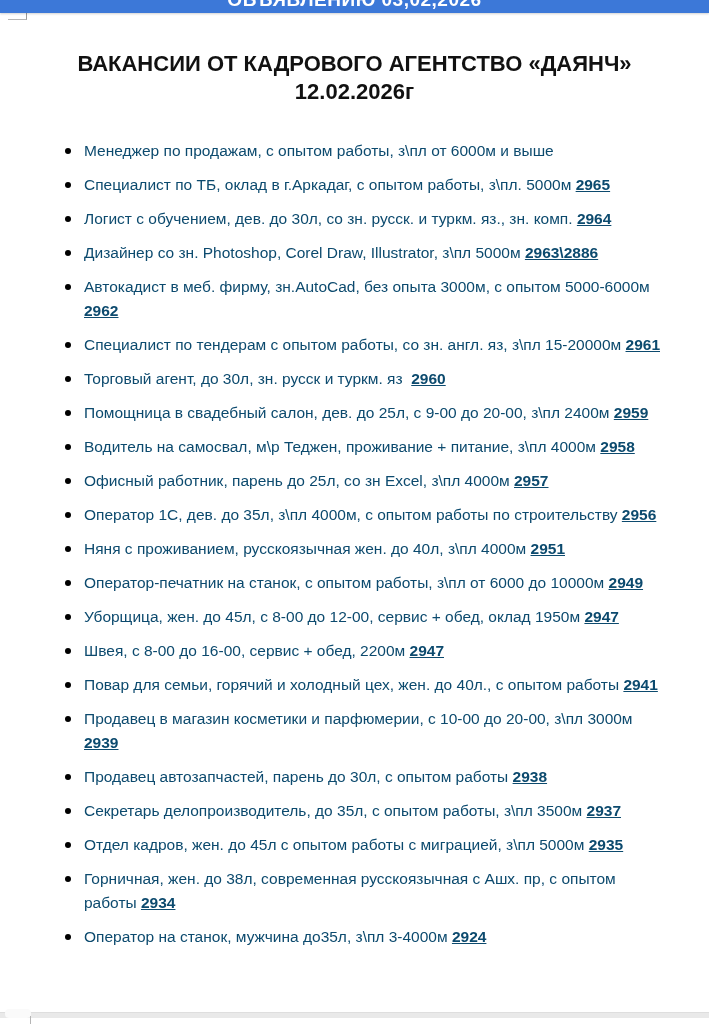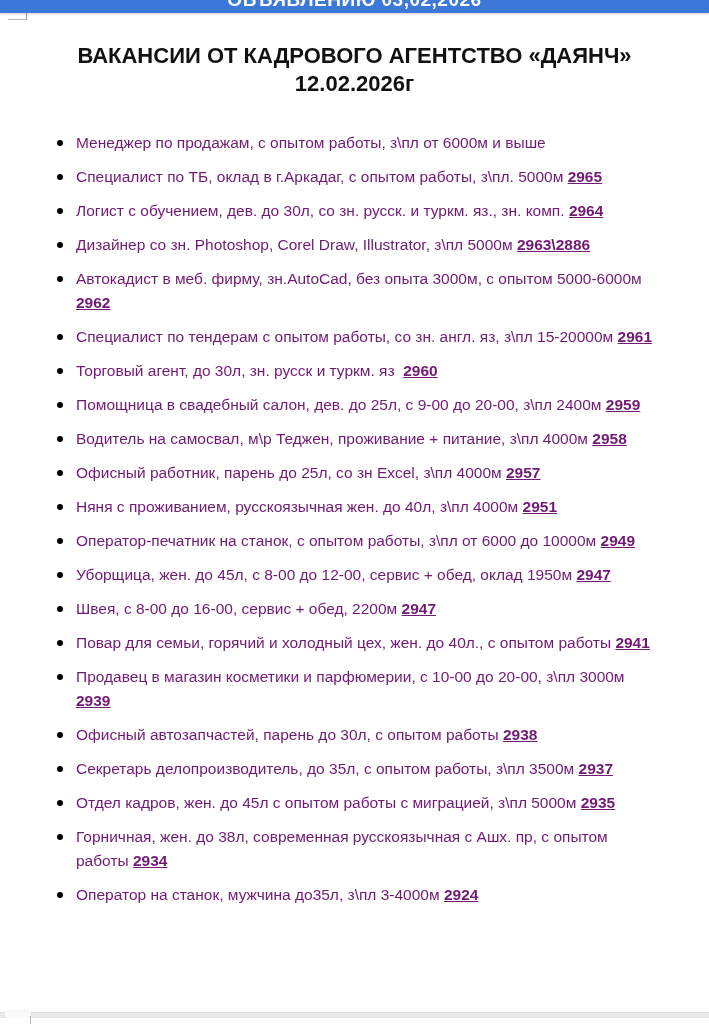--- a/index.html
+++ b/index.html
@@ -39,39 +39,39 @@
     position:absolute;left:5px;top:1009px;width:26px;height:9px;
     background:#fafafa;border-radius:4px;
   }
   .corner-bottom-left{
     position:absolute;left:30px;top:1016px;width:1px;height:8px;
     background:#b5b5b5;
   }
   
   .page{
     position:absolute;top:13px;left:0;width:709px;
-    padding:8px;box-sizing:border-box;
+    padding:16px;box-sizing:border-box;
   }
   .doc-title{
     margin:21px 20px 0 20px;
     text-align:center;
     font-weight:700;font-size:22px;line-height:28px;
     color:#111111;
   }
   .vacancy-list{
     list-style:none;
     margin:33px 0 0 0;
     padding:0 8px 0 40px;
   }
   .vacancy{
     position:relative;
     padding-left:28px;
     margin-bottom:10px;
     font-size:15.5px;line-height:24px;
-    color:#701a75;
+    color:#0c4a6e;
   }
   .vacancy::before{
     content:"";
     position:absolute;left:9px;top:9px;
     width:6px;height:6px;border-radius:50%;
     background:#000000;
   }
   .vtext{white-space:pre-wrap;}
   .vref{
     font-weight:700;
@@ -102,28 +102,29 @@
         <li class="vacancy"><span class="vtext">Специалист по ТБ, оклад в г.Аркадаг, с опытом работы, з\пл. 5000м </span><span class="vref">2965</span></li>
         <li class="vacancy"><span class="vtext">Логист с обучением, дев. до 30л, со зн. русск. и туркм. яз., зн. комп. </span><span class="vref">2964</span></li>
         <li class="vacancy"><span class="vtext">Дизайнер со зн. Photoshop, Corel Draw, Illustrator, з\пл 5000м </span><span class="vref">2963\2886</span></li>
         <li class="vacancy"><span class="vtext">Автокадист в меб. фирму, зн.AutoCad, без опыта 3000м, с опытом 5000-6000м
 </span><span class="vref">2962</span></li>
         <li class="vacancy"><span class="vtext">Специалист по тендерам с опытом работы, со зн. англ. яз, з\пл 15-20000м </span><span class="vref">2961</span></li>
         <li class="vacancy"><span class="vtext">Торговый агент, до 30л, зн. русск и туркм. яз  </span><span class="vref">2960</span></li>
         <li class="vacancy"><span class="vtext">Помощница в свадебный салон, дев. до 25л, с 9-00 до 20-00, з\пл 2400м </span><span class="vref">2959</span></li>
         <li class="vacancy"><span class="vtext">Водитель на самосвал, м\р Теджен, проживание + питание, з\пл 4000м </span><span class="vref">2958</span></li>
         <li class="vacancy"><span class="vtext">Офисный работник, парень до 25л, со зн Excel, з\пл 4000м </span><span class="vref">2957</span></li>
+        <li class="vacancy"><span class="vtext">Оператор 1С, дев. до 35л, з\пл 4000м, с опытом работы по строительству </span><span class="vref">2956</span></li>
         <li class="vacancy"><span class="vtext">Няня с проживанием, русскоязычная жен. до 40л, з\пл 4000м </span><span class="vref">2951</span></li>
         <li class="vacancy"><span class="vtext">Оператор-печатник на станок, с опытом работы, з\пл от 6000 до 10000м </span><span class="vref">2949</span></li>
         <li class="vacancy"><span class="vtext">Уборщица, жен. до 45л, с 8-00 до 12-00, сервис + обед, оклад 1950м </span><span class="vref">2947</span></li>
         <li class="vacancy"><span class="vtext">Швея, с 8-00 до 16-00, сервис + обед, 2200м </span><span class="vref">2947</span></li>
         <li class="vacancy"><span class="vtext">Повар для семьи, горячий и холодный цех, жен. до 40л., с опытом работы </span><span class="vref">2941</span></li>
         <li class="vacancy"><span class="vtext">Продавец в магазин косметики и парфюмерии, с 10-00 до 20-00, з\пл 3000м
 </span><span class="vref">2939</span></li>
-        <li class="vacancy"><span class="vtext">Офисный автозапчастей, парень до 30л, с опытом работы </span><span class="vref">2938</span></li>
+        <li class="vacancy"><span class="vtext">Продавец автозапчастей, парень до 30л, с опытом работы </span><span class="vref">2938</span></li>
         <li class="vacancy"><span class="vtext">Секретарь делопроизводитель, до 35л, с опытом работы, з\пл 3500м </span><span class="vref">2937</span></li>
         <li class="vacancy"><span class="vtext">Отдел кадров, жен. до 45л с опытом работы с миграцией, з\пл 5000м </span><span class="vref">2935</span></li>
         <li class="vacancy"><span class="vtext">Горничная, жен. до 38л, современная русскоязычная с Ашх. пр, с опытом
 работы </span><span class="vref">2934</span></li>
         <li class="vacancy"><span class="vtext">Оператор на станок, мужчина до35л, з\пл 3-4000м </span><span class="vref">2924</span></li>
       </ul>
   </div>
 
   <div class="page-gap-band"></div>
   <div class="page-gap-notch"></div>

